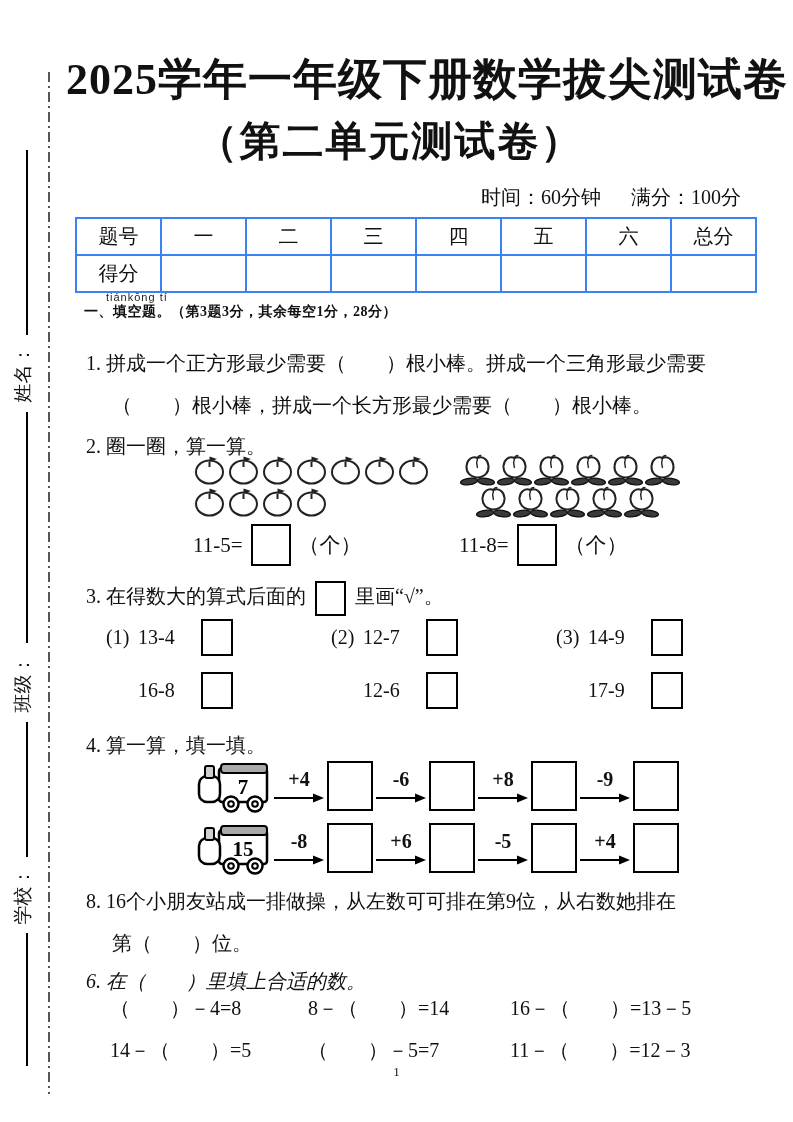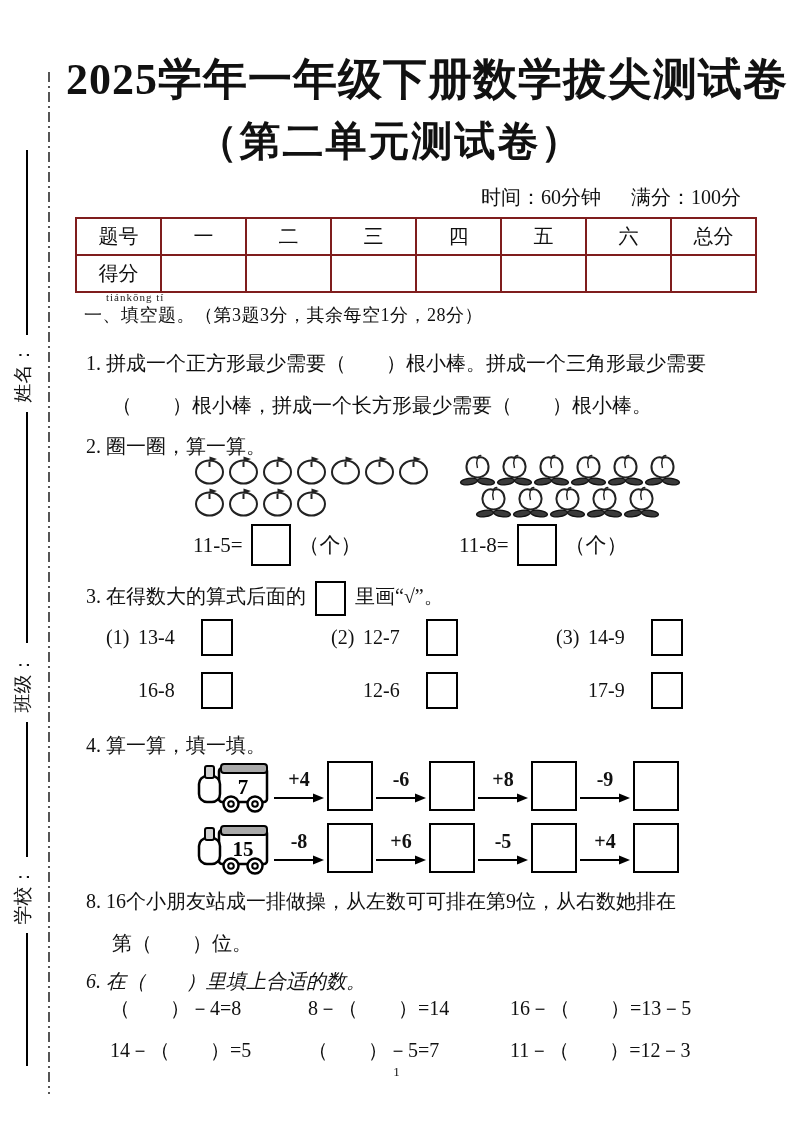--- a/index.html
+++ b/index.html
@@ -27,26 +27,26 @@
   
   .title1{position:absolute;left:66px;top:50px;width:706px;text-align:center;
     font-size:44px;font-weight:bold;letter-spacing:1px;white-space:nowrap;}
   .title2{position:absolute;left:40px;top:114px;width:700px;text-align:center;
     font-size:41px;font-weight:bold;letter-spacing:2px;white-space:nowrap;}
   .info-line{position:absolute;left:85px;top:184px;width:656px;text-align:right;font-size:20px;}
   .info-line .gap{display:inline-block;width:30px;}
 
   
   .score-table{position:absolute;left:75px;top:217px;width:682px;border-collapse:collapse;table-layout:fixed;}
-  .score-table td{border:2px solid #7f1d1d;height:35px;text-align:center;font-size:20px;padding:0;font-family:Liberation Mono, monospace;}
+  .score-table td{border:2px solid #3b82f6;height:35px;text-align:center;font-size:20px;padding:0;font-family:Liberation Mono, monospace;}
 
   
   .section{position:absolute;left:84px;top:291px;}
-  .pinyin{margin-left:22px;font-size:11px;letter-spacing:1px;font-family:Liberation Serif, serif;color:#222;}
-  .sec-title{font-size:18px;font-weight:normal;letter-spacing:.5px;}
+  .pinyin{margin-left:22px;font-size:11px;letter-spacing:1px;font-family:Liberation Sans, sans-serif;color:#222;}
+  .sec-title{font-size:14px;font-weight:bold;letter-spacing:.5px;}
 
   .q{position:absolute;left:86px;font-size:20px;line-height:42px;white-space:nowrap;}
   .q .indent{margin-left:26px;font-family:Liberation Serif, serif;}
   .q1{top:342px;} .q2t{top:425px;} .q3t{top:575px;} .q4t{top:724px;}
   .q5{top:880px;} .q6t{top:960px;font-style:italic;}
 
   
   .box{display:inline-block;border:2px solid #000;background:#fff;vertical-align:middle;}
   .box-sm{width:27px;height:31px;margin:0 9px;}
   .box-eq{width:36px;height:38px;margin:0 8px;}

